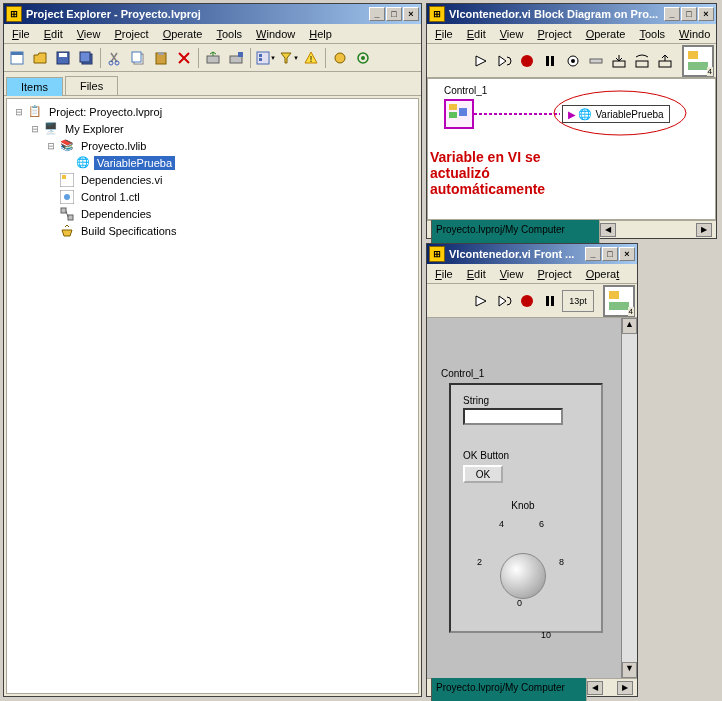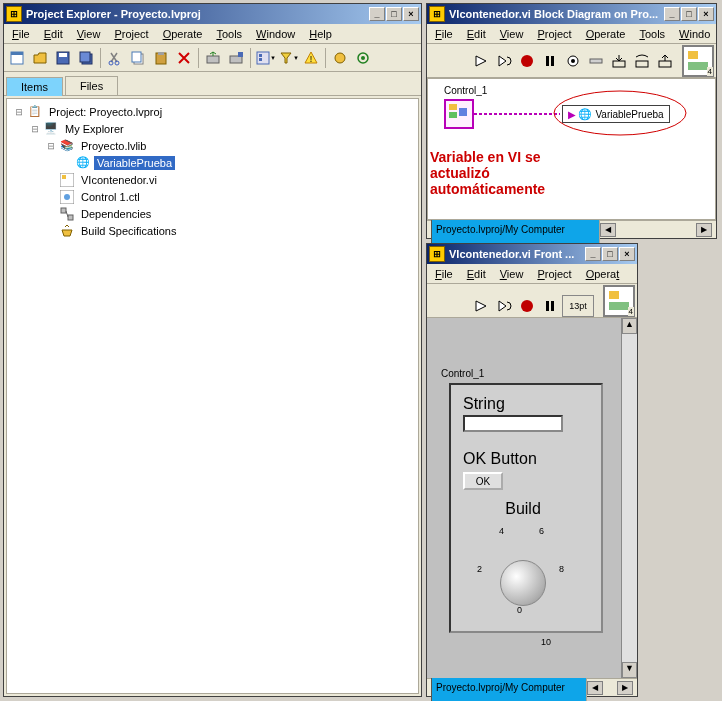--- a/index.html
+++ b/index.html
@@ -77,21 +77,21 @@
 .treenode { display: flex; align-items: center; height: 17px; white-space: nowrap; }
 .tw { width: 16px; text-align: center; color: #808080; font-size: 9px; }
 .ticon2 { width: 16px; height: 16px; margin-right: 3px; display: inline-flex; align-items: center; justify-content: center; font-size: 11px; }
 .treelabel { padding: 1px 3px; }
 .treelabel.sel { background: #316ac5; color: #fff; }
 .indent { display: inline-block; }
 .statusbar {
   height: 18px; background: #ece9d8; border-top: 1px solid #aca899;
   display: flex; align-items: center; padding: 0 4px; font-size: 10px;
 }
-.statusbar .sbtext { flex: 1; border: 1px inset #aca899; padding: 14px 4px; background: #0ea5e9; }
+.statusbar .sbtext { flex: 1; border: 1px inset #aca899; padding: 14px 4px; background: #0f766e; }
 .scrollarrow { width: 16px; height: 14px; background: #d4d0c8; border: 1px solid #808080; text-align: center; font-size: 8px; line-height: 12px; }
 .bd-canvas {
   flex: 1; background: #fff; position: relative; border: 1px solid #aca899; margin: 0;
 }
 .bd-node {
   position: absolute; border: 2px solid #b800b8; background: #fff0ff;
   display: flex; align-items: center; justify-content: center;
 }
 .bd-cluster { width: 30px; height: 30px; left: 16px; top: 20px; }
 .bd-wire {
@@ -105,21 +105,21 @@
   background: #c0c0c0;
   background-image:
     radial-gradient(circle, #a8a8a8 0.5px, transparent 0.5px);
   background-size: 10px 10px;
 }
 .fp-cluster {
   position: absolute; left: 22px; top: 65px; width: 154px; height: 250px;
   background: #d0d0d0; border: 2px inset #888;
 }
 .fp-cllabel { position: absolute; left: 14px; top: 50px; font-size: 10px; }
-.fp-label { font-size: 16px; margin-bottom: 2px; }
+.fp-label { font-size: 10px; margin-bottom: 2px; }
 .fp-string { position: absolute; left: 12px; top: 10px; }
 .fp-string input {
   width: 100px; height: 17px; background: #fff; border: 2px inset #888;
   font-size: 10px;
 }
 .fp-okgrp { position: absolute; left: 12px; top: 65px; }
 .fp-okbtn {
   width: 40px; height: 18px; background: #e0e0e0;
   border: 2px outset #fff; font-size: 10px; margin-top: 2px;
 }
@@ -287,21 +287,21 @@
       </div>
       <div class="treenode">
         <span class="indent" style="width:32px"></span>
         <span class="tw"></span>
         <span class="ticon2">
             <svg width="14" height="14">
               <rect width="14" height="14" fill="#fff" stroke="#888"></rect>
               <rect x="2" y="2" width="4" height="4" fill="#f0c040"></rect>
             </svg>
           </span>
-        <span class="treelabel">VIcontenedor.vi</span>
+        <span class="treelabel">Dependencies.vi</span>
       </div>
       <div class="treenode">
         <span class="indent" style="width:32px"></span>
         <span class="tw"></span>
         <span class="ticon2">
             <svg width="14" height="14">
               <rect width="14" height="14" fill="#fff" stroke="#888"></rect>
               <circle cx="7" cy="7" r="3" fill="#60a0e0"></circle>
             </svg>
           </span>
@@ -453,21 +453,21 @@
       <div class="winbtn">×</div>
     </div>
   </div>
   <div class="menubar">
     <span class="menuitem"><span class="ul">F</span>ile</span>
     <span class="menuitem"><span class="ul">E</span>dit</span>
     <span class="menuitem"><span class="ul">V</span>iew</span>
     <span class="menuitem"><span class="ul">P</span>roject</span>
     <span class="menuitem"><span class="ul">O</span>pera<u>t</u></span>
   </div>
-  <div class="toolbar" style="height:34px;position:relative;align-items:flex-end;">
+  <div class="toolbar" style="height:34px;position:relative;">
     <div style="width:40px;"></div>
     <div class="tbtn">
         <svg width="16" height="16">
           <path d="M3 3 L13 8 L3 13 Z" fill="#fff" stroke="#000"></path>
         </svg>
       </div>
     <div class="tbtn">
         <svg width="16" height="16">
           <path d="M3 3 L10 8 L3 13 Z" fill="#fff" stroke="#000"></path>
           <path d="M11 4 A4 4 0 1 1 11 12" fill="none" stroke="#000"></path>
@@ -502,21 +502,21 @@
       <div class="fp-cluster">
         <div class="fp-string">
           <div class="fp-label">String</div>
           <input type="text" value="" style="">
         </div>
         <div class="fp-okgrp">
           <div class="fp-label">OK Button</div>
           <button class="fp-okbtn">OK</button>
         </div>
         <div class="fp-knobgrp">
-          <div class="fp-label" style="text-align:center;">Build</div>
+          <div class="fp-label" style="text-align:center;">Knob</div>
           <div style="position:relative;width:100px;height:90px;margin:0 auto;">
             <span class="knob-tick" style="left:44px;top:85px;">0</span>
             <span class="knob-tick" style="left:4px;top:44px;">2</span>
             <span class="knob-tick" style="left:26px;top:6px;">4</span>
             <span class="knob-tick" style="left:66px;top:6px;">6</span>
             <span class="knob-tick" style="left:86px;top:44px;">8</span>
             <span class="knob-tick" style="left:68px;top:85px;margin-top:32px;">10</span>
             <div class="knob-dial" style="position:absolute;left:27px;top:28px;"></div>
           </div>
         </div>

